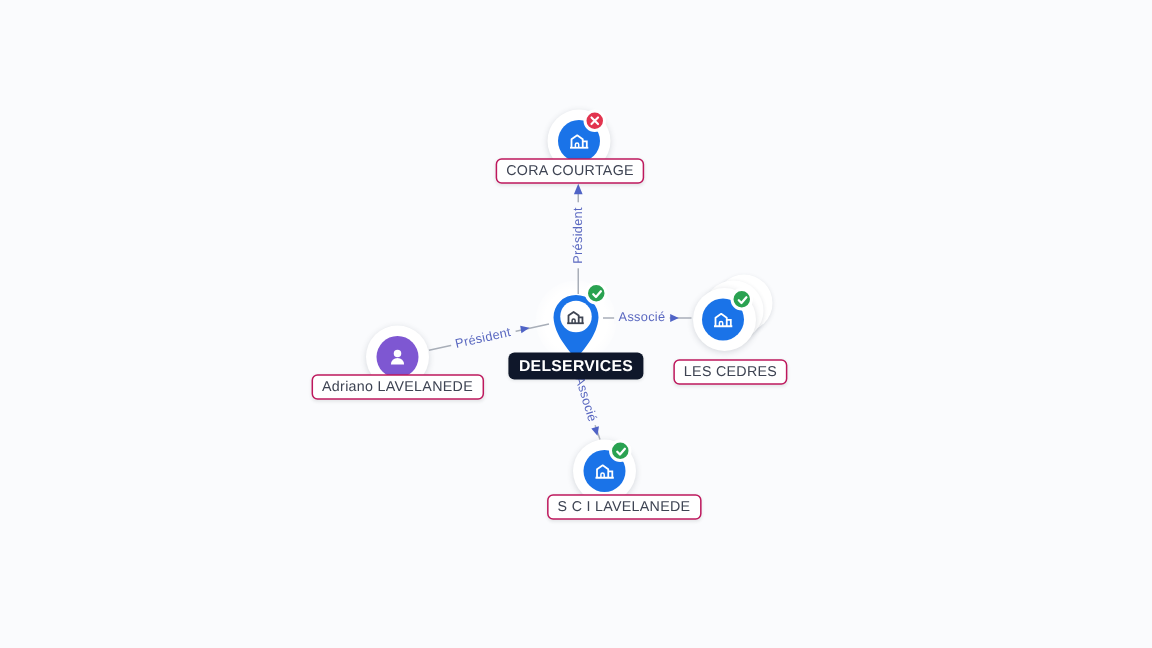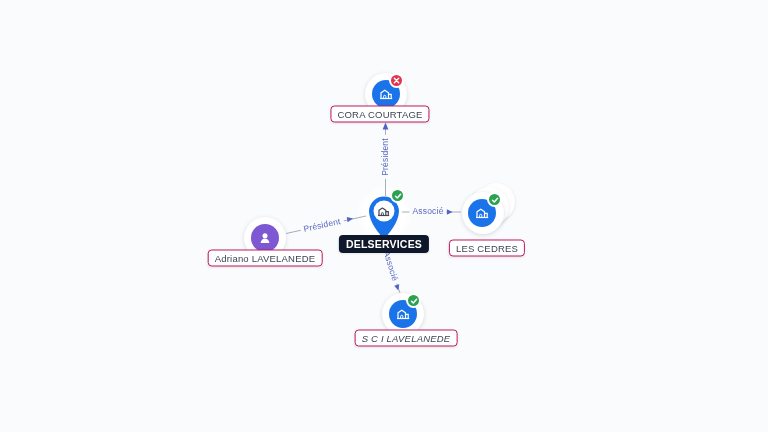--- a/index.html
+++ b/index.html
@@ -154,16 +154,16 @@
         <path d="M10.5 8.3 H13.2 V12.5" fill="none" stroke="#fff" stroke-width="1.2"></path>
         <path d="M2 12.5 H14.2" stroke="#fff" stroke-width="1.2"></path>
         <path d="M5.6 12.5 V10.4 a1.1 1.1 0 0 1 2.2 0 V12.5" fill="none" stroke="#fff" stroke-width="1"></path>
       </svg>
     </div>
     <div class="badge badge-green" style="left:406px;top:293px;">
       <svg width="8" height="8" viewBox="0 0 8 8">
         <path d="M1.5 4.2 L3.3 6 L6.6 2.2" fill="none" stroke="#fff" stroke-width="1.5" stroke-linecap="round" stroke-linejoin="round"></path>
       </svg>
     </div>
-    <span class="node-label" style="left:406px;top:338px;font-style:italic;">S C I LAVELANEDE</span>
+    <span class="node-label" style="left:416px;top:338px;">S C I LAVELANEDE</span>
   </div>
 
 </div>
 
 </body></html>

